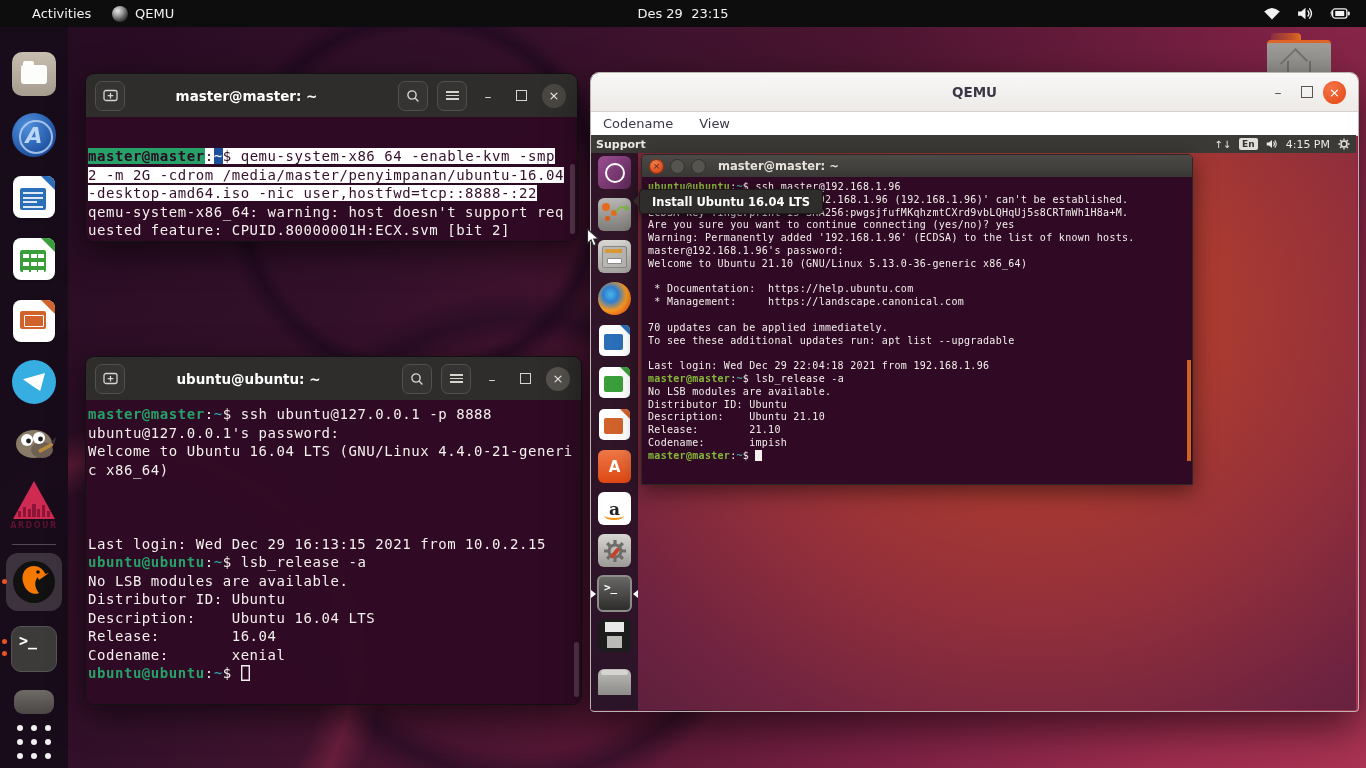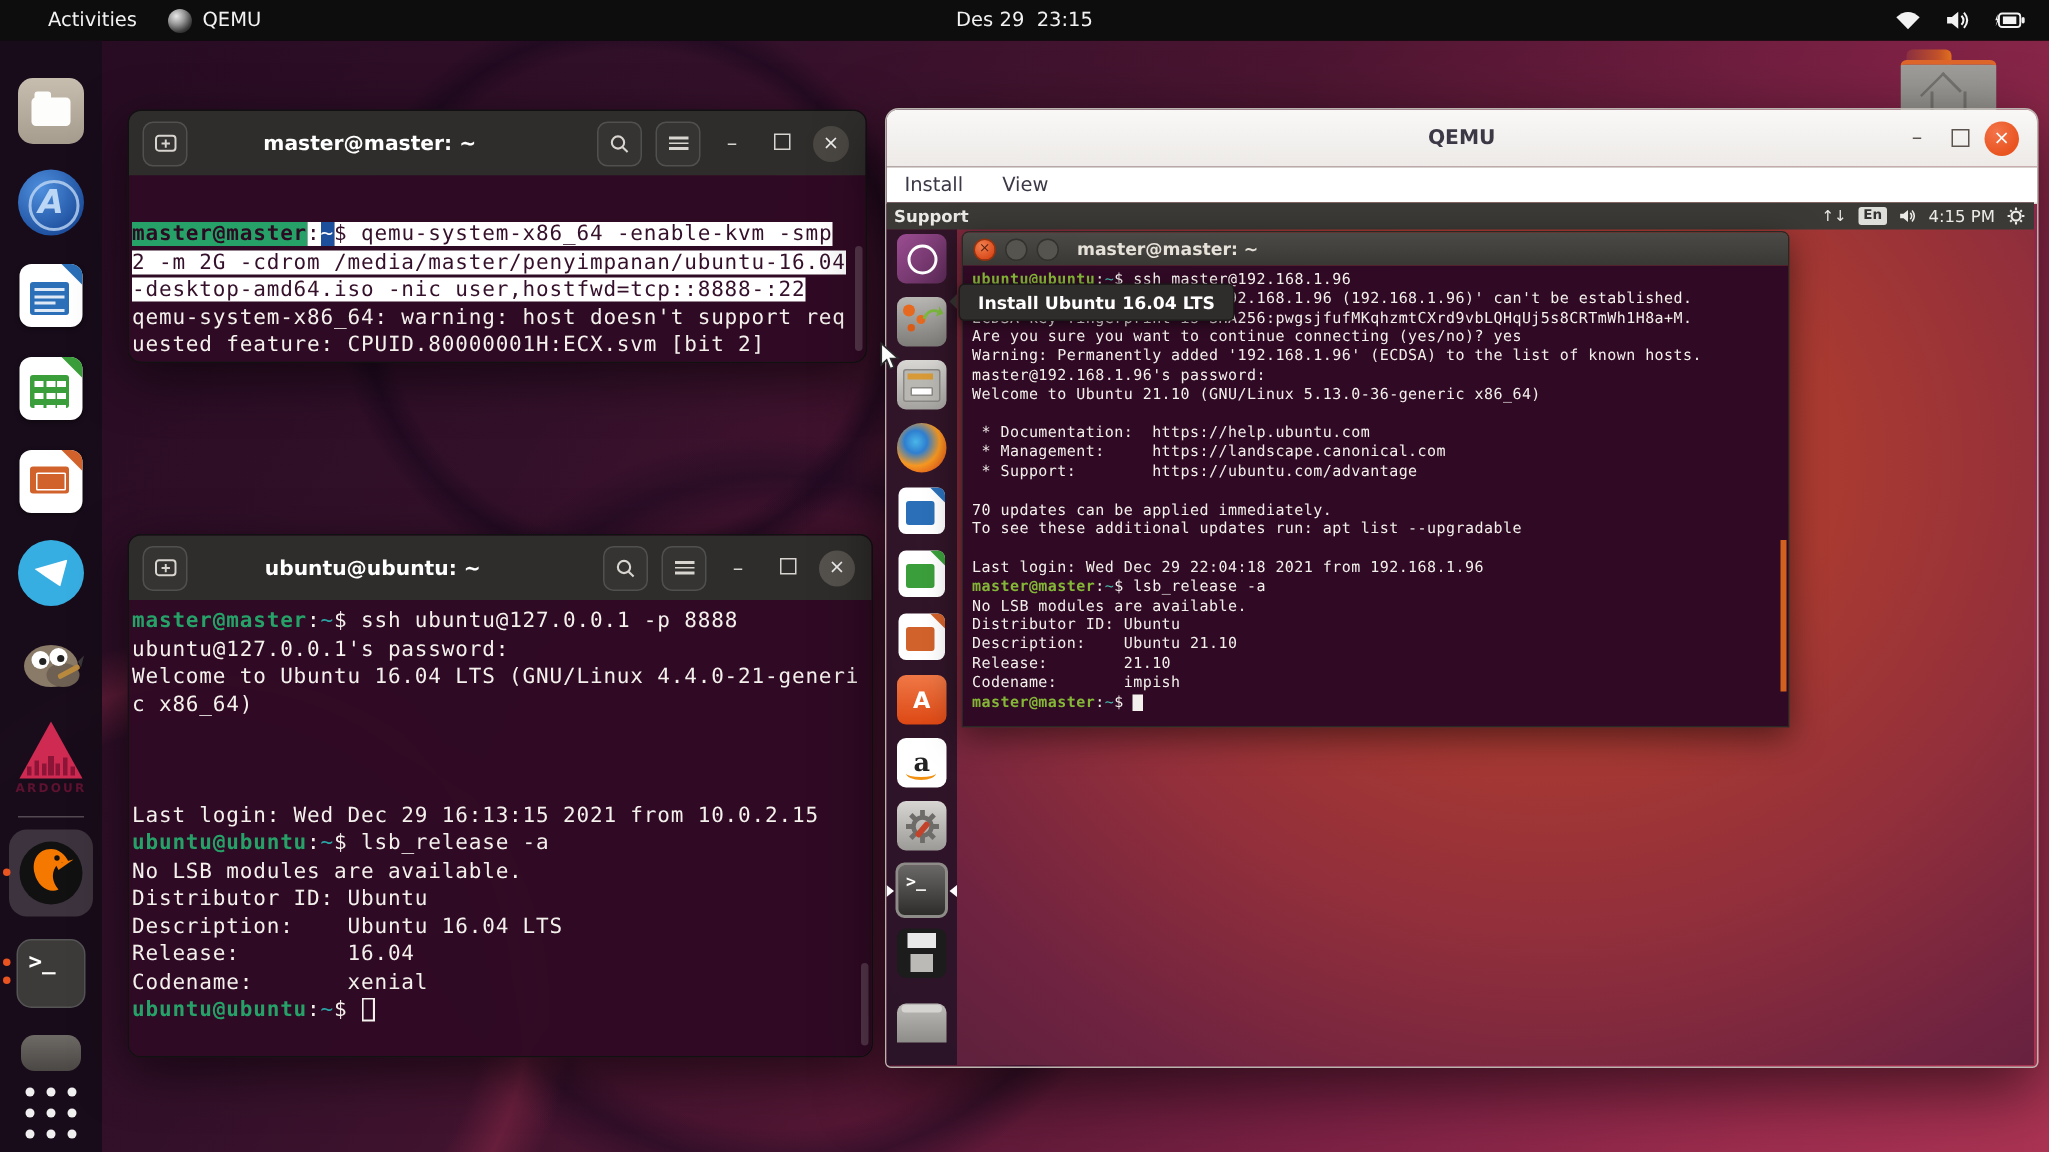--- a/index.html
+++ b/index.html
@@ -379,21 +379,21 @@
     <div id="qemu-title">QEMU</div>
     <div style="position:absolute;right:12px;display:flex;align-items:center;gap:10px;">
       <span class="qctl">–</span>
       <span class="qmaxbox"></span>
       <div id="qemu-close">
           <span>×</span>
         </div>
     </div>
   </div>
   <div id="qemu-menubar">
-    <span>Install</span>
+    <span>Codename</span>
     <span>View</span>
   </div>
 
   <div id="guest">
     <div id="guest-panel">
       <span style="margin-left:5px;font-weight:bold;">Support</span>
       <div class="gp-right">
         <span style="font-size:10px;">↑↓</span>
         <span id="en-badge">En</span>
         <svg width="12" height="10" viewBox="0 0 16 12">
@@ -525,21 +525,20 @@
           <div class="tline"><span class="seg-g">ubuntu@ubuntu</span><span class="seg-w">:</span><span class="seg-t">~</span><span class="seg-w">$ ssh master@192.168.1.96</span></div>
           <div class="tline"><span>The authenticity of host '192.168.1.96 (192.168.1.96)' can't be established.</span></div>
           <div class="tline"><span>ECDSA key fingerprint is SHA256:pwgsjfufMKqhzmtCXrd9vbLQHqUj5s8CRTmWh1H8a+M.</span></div>
           <div class="tline"><span>Are you sure you want to continue connecting (yes/no)? yes</span></div>
           <div class="tline"><span>Warning: Permanently added '192.168.1.96' (ECDSA) to the list of known hosts.</span></div>
           <div class="tline"><span>master@192.168.1.96's password:</span></div>
           <div class="tline"><span>Welcome to Ubuntu 21.10 (GNU/Linux 5.13.0-36-generic x86_64)</span></div>
           <div class="tline"><span style="background: transparent;">&nbsp;</span></div>
           <div class="tline"><span> * Documentation:  https://help.ubuntu.com</span></div>
           <div class="tline"><span> * Management:     https://landscape.canonical.com</span></div>
-          <div class="tline"><span> * Support:        https://ubuntu.com/advantage</span></div>
           <div class="tline"><span style="background: transparent;">&nbsp;</span></div>
           <div class="tline"><span>70 updates can be applied immediately.</span></div>
           <div class="tline"><span>To see these additional updates run: apt list --upgradable</span></div>
           <div class="tline"><span style="background: transparent;">&nbsp;</span></div>
           <div class="tline"><span>Last login: Wed Dec 29 22:04:18 2021 from 192.168.1.96</span></div>
           <div class="tline"><span class="seg-g">master@master</span><span class="seg-w">:</span><span class="seg-t">~</span><span class="seg-w">$ lsb_release -a</span></div>
           <div class="tline"><span>No LSB modules are available.</span></div>
           <div class="tline"><span>Distributor ID: Ubuntu</span></div>
           <div class="tline"><span>Description:    Ubuntu 21.10</span></div>
           <div class="tline"><span>Release:        21.10</span></div>

